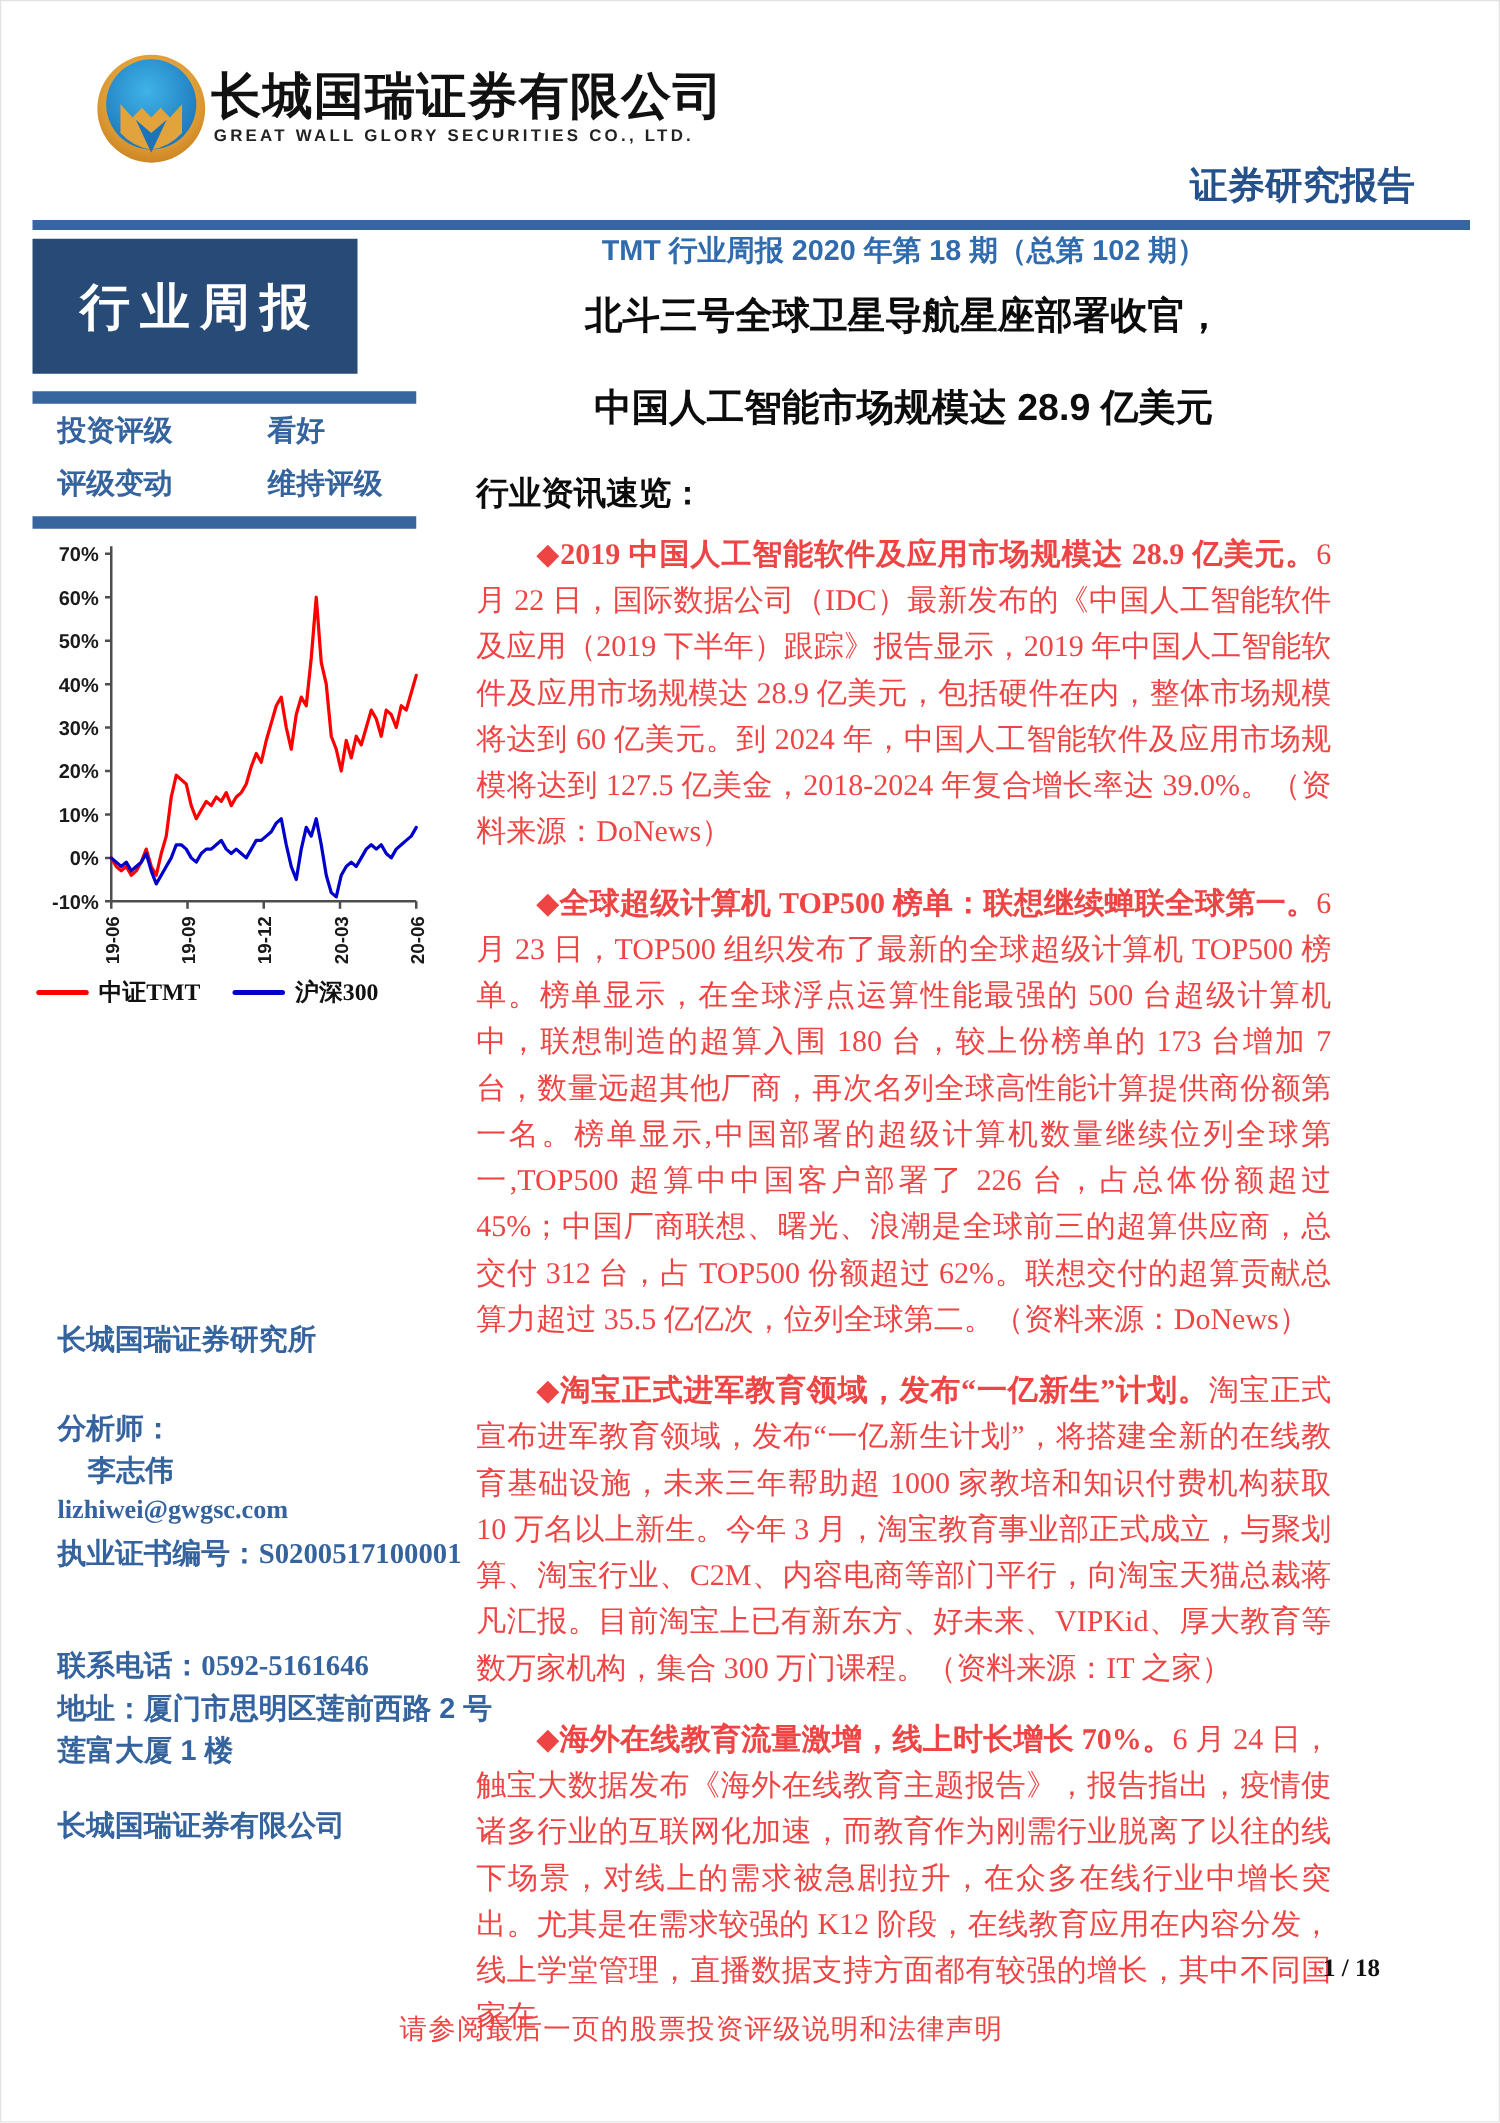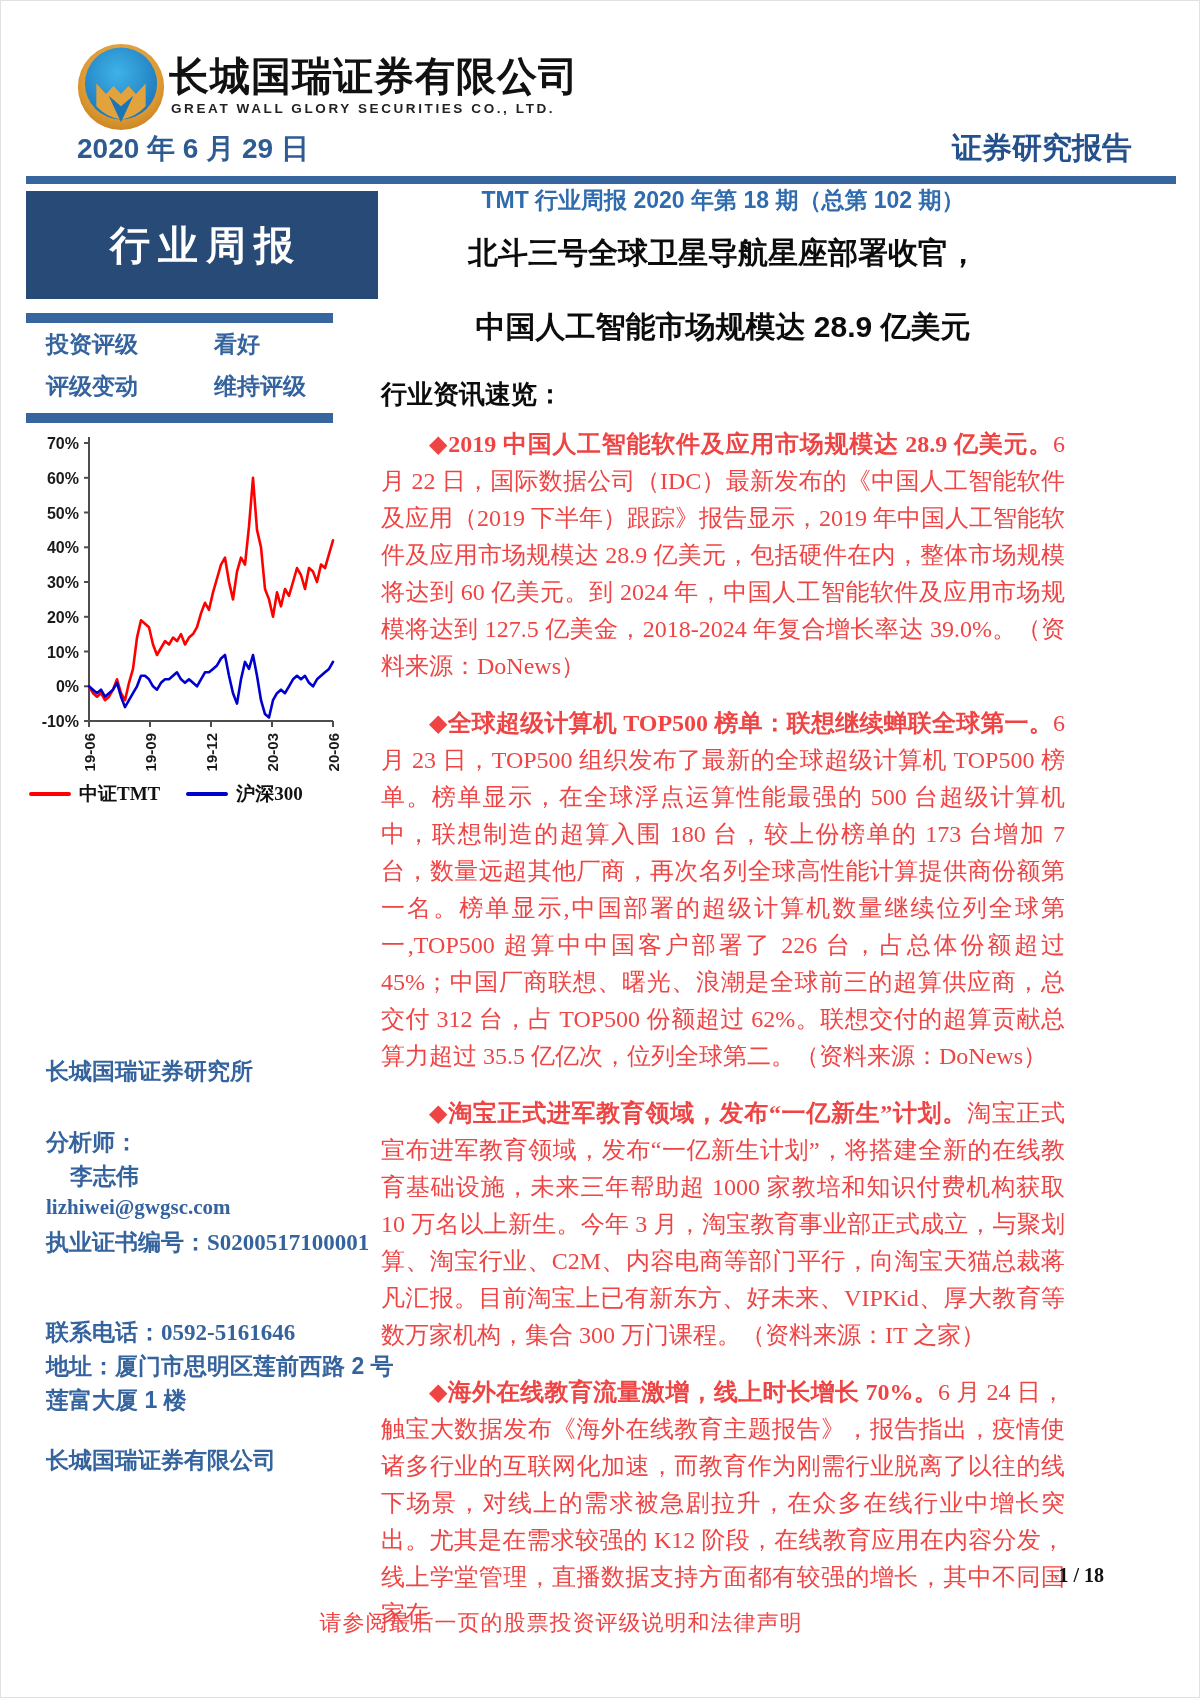--- a/index.html
+++ b/index.html
@@ -10,21 +10,21 @@
     font-family:"Liberation Sans","DejaVu Sans",sans-serif; color:#000;
   }
   
   .logo-mark { position:absolute; left:76px; top:42px; width:88px; height:88px; }
   .company-cn { position:absolute; left:168px; top:48px; font-size:40px; font-weight:bold; letter-spacing:1px; color:#111; }
   .company-en { position:absolute; left:170px; top:100px; font-size:13.5px; font-weight:bold; letter-spacing:2.6px; color:#222; }
   .date-line { position:absolute; left:76px; top:129px; font-size:28px; font-weight:bold; color:#2e5b92; }
   .report-type { position:absolute; right:67px; top:127px; font-size:30px; font-weight:bold; color:#24518c; }
   .top-rule { position:absolute; left:25px; top:175px; width:1150px; height:8px; background:#36669d; }
   
-  .navy-box { position:absolute; left:25px; top:190px; width:352px; height:108px; background:#274a76;
+  .navy-box { position:absolute; left:25px; top:190px; width:260px; height:108px; background:#274a76;
     display:flex; align-items:center; justify-content:center; }
   .navy-box span { color:#fff; font-size:40px; font-weight:bold; letter-spacing:8px; padding-left:8px; }
   .side-bar2 { position:absolute; left:25px; top:312px; width:307px; height:10px; background:#36669d; }
   .side-bar3 { position:absolute; left:25px; top:412px; width:307px; height:10px; background:#36669d; }
   .rating-row { position:absolute; left:45px; width:280px; font-size:23px; font-weight:bold; color:#34639e; }
   .rating-row .val { position:absolute; left:168px; }
   .r1 { top:328px; } .r2 { top:370px; }
   .chart-block { position:absolute; left:28px; top:430px; width:312px; }
   .chart-block svg { display:block; }
   .ax { stroke:#4d4d4d; stroke-width:2; fill:none; }
@@ -74,21 +74,20 @@
           <stop offset="100%" stop-color="#1b74b8"></stop>
       </radialGradient>
     </defs>
     <circle cx="50" cy="50" r="49" fill="url(#goldG)"></circle>
     <circle cx="50" cy="46" r="41" fill="url(#blueG)"></circle>
     <path d="M22 46 L22 72 Q34 85 50 87 Q66 85 78 72 L78 46 L67 58 L58.5 49 L50 58 L41.5 49 L33 58 Z" fill="#e3a33c"></path>
     <path d="M36 60 L50 72 L64 60 L50 90 Z" fill="#1b74b8"></path>
   </svg>
   <div class="company-cn">长城国瑞证券有限公司</div>
   <div class="company-en">GREAT WALL GLORY SECURITIES CO., LTD.</div>
-  <div class="date-line">2020 年 6 月 29 日</div>
   <div class="report-type">证券研究报告</div>
   <div class="top-rule"></div>
 
   <div class="navy-box">
     <span>行业周报</span>
   </div>
   <div class="side-bar2"></div>
   <div class="rating-row r1">
     <span>投资评级</span>
     <span class="val">看好</span>

